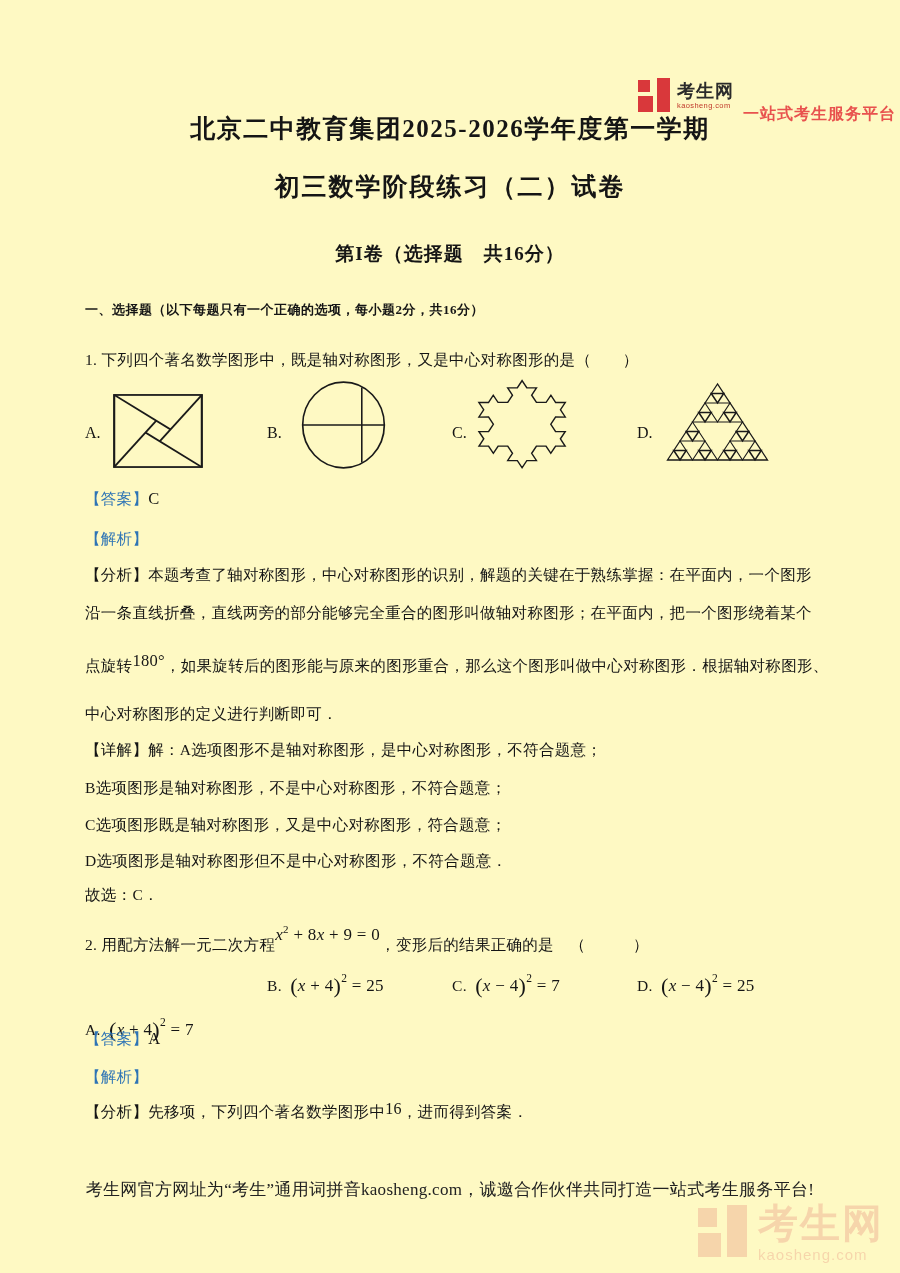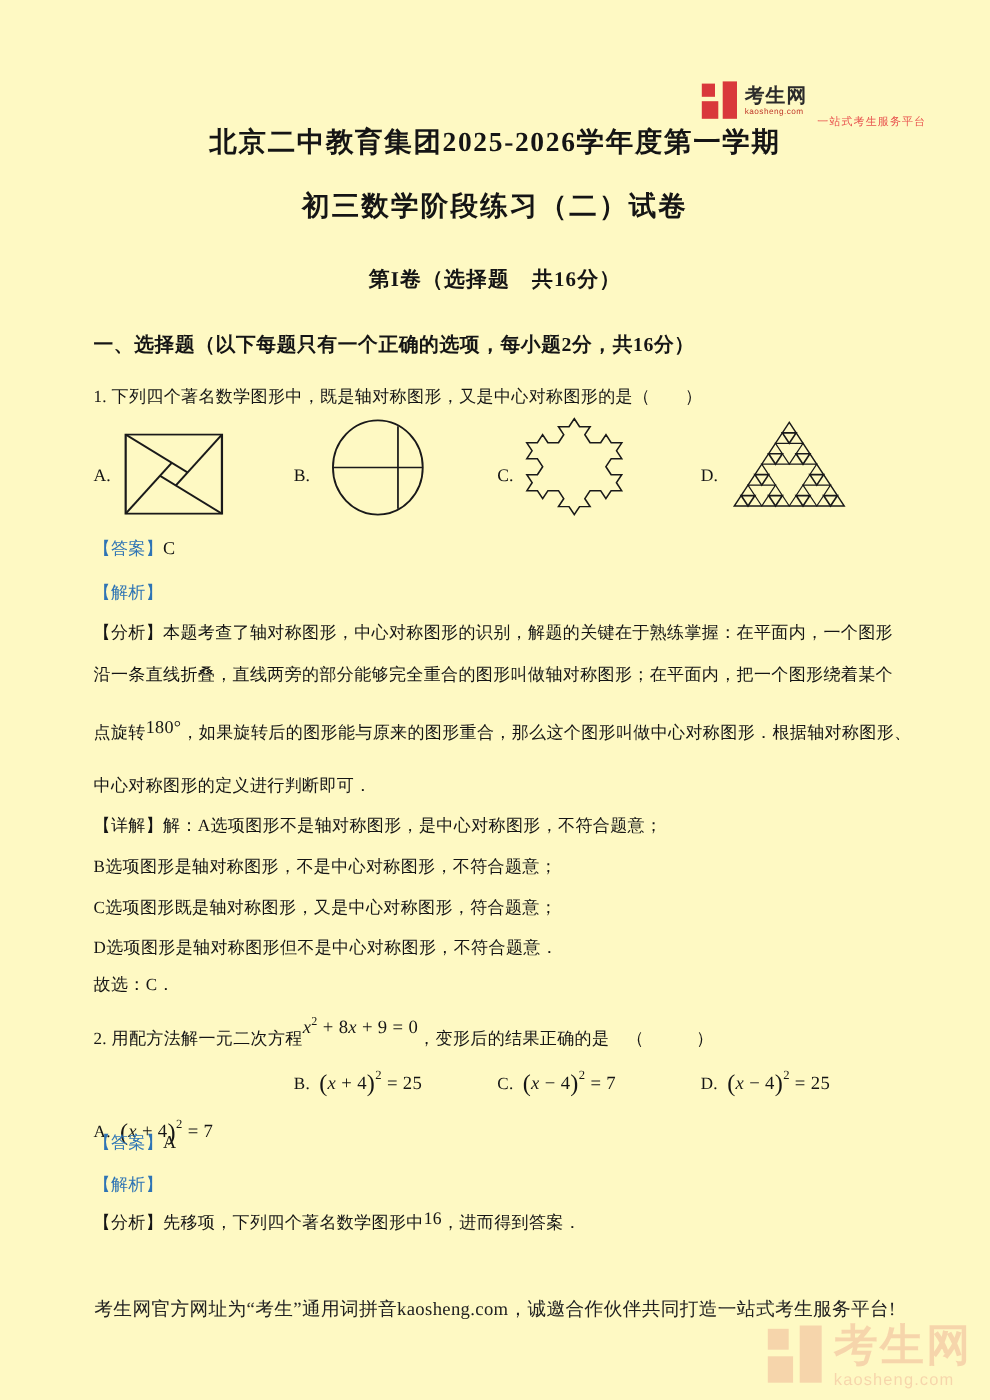--- a/index.html
+++ b/index.html
@@ -15,27 +15,27 @@
   
   .logo{position:absolute;left:638px;top:66px;display:flex;align-items:center;}
   .logo-icon{position:relative;width:34px;height:36px;flex:0 0 34px;}
   .logo-icon .b1,.logo-icon .b2,.logo-icon .b3{position:absolute;background:#d9383b;}
   .logo-icon .b1{left:0;top:2px;width:12px;height:12px;}
   .logo-icon .b2{left:0;top:18px;width:15px;height:16px;}
   .logo-icon .b3{left:19px;top:0;width:13px;height:34px;}
   .logo-text{margin-left:5px;line-height:1;}
   .logo-brand{font-family:"Liberation Sans","DejaVu Sans",sans-serif;font-weight:bold;font-size:18px;color:#2b2b2b;letter-spacing:1px;}
   .logo-domain{font-family:"Liberation Sans","DejaVu Sans",sans-serif;font-size:7.5px;color:#c0392b;letter-spacing:.4px;margin-top:2px;}
-  .logo-tagline{font-family:"Liberation Sans","DejaVu Sans",sans-serif;font-size:10px;color:#e8524e;margin-left:9px;font-weight:normal;letter-spacing:1px;margin-top:38px;}
+  .logo-tagline{font-family:"Liberation Sans","DejaVu Sans",sans-serif;font-size:16px;color:#e8524e;margin-left:9px;font-weight:bold;letter-spacing:1px;margin-top:38px;}
   
   .t1,.t2,.t3{position:absolute;left:0;right:0;text-align:center;font-weight:bold;white-space:nowrap;}
   .t1{top:112px;font-size:25px;letter-spacing:1.5px;}
   .t2{top:170px;font-size:25px;letter-spacing:2px;}
   .t3{top:241px;font-size:19px;letter-spacing:1px;}
-  .sec{position:absolute;left:85px;top:301px;font-size:18px;font-weight:bold;white-space:nowrap;letter-spacing:.5px;}
+  .sec{position:absolute;left:85px;top:301px;font-size:13px;font-weight:bold;white-space:nowrap;letter-spacing:.5px;}
   
   .line{position:absolute;left:85px;font-size:15.5px;white-space:nowrap;letter-spacing:.3px;}
   .blue{color:#2e74b5;}
   .lat{font-size:16.5px;}
   .mraise{display:inline-block;vertical-align:5px;font-size:16.5px;}
   
   .figlabel{position:absolute;font-size:16px;}
   .figbox{position:absolute;}
   .figbox svg{display:block;}
   

